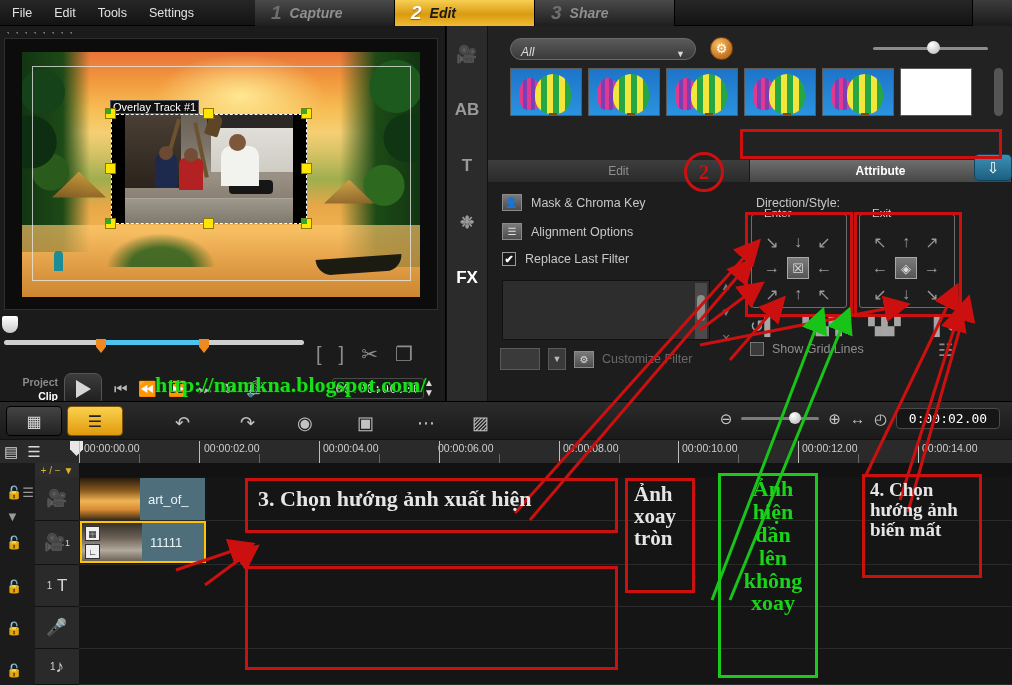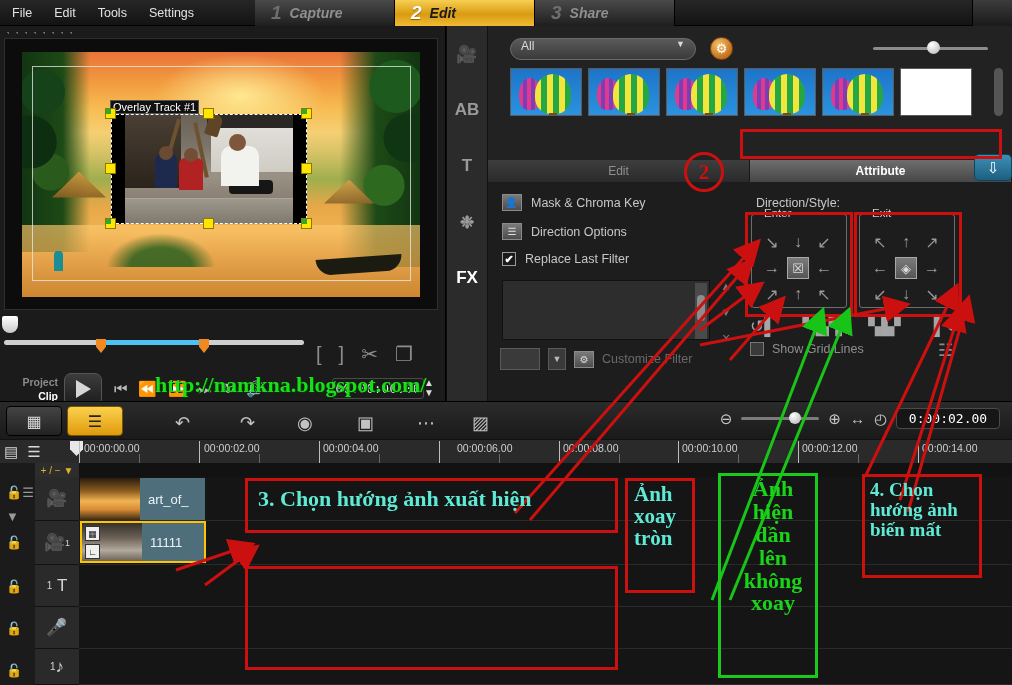--- a/index.html
+++ b/index.html
@@ -157,21 +157,21 @@
   }
 
   
   .right-panel{ position:absolute; left:447px; top:26px; width:565px; height:375px; background:#1f1f1f;}
   .vtabs{ position:absolute; left:0; top:0; width:41px; height:375px; background:#2b2b2b; border-right:1px solid #111;}
   .vtab{ height:56px; display:flex; align-items:center; justify-content:center; color:#9a9a9a; font-size:17px; font-weight:bold;}
   .vtab.fx{ color:#ffffff; }
   .lib{ position:absolute; left:41px; top:0; width:524px; height:134px; background:#222;}
   .combo{ position:absolute; left:22px; top:12px; width:186px; height:22px; border-radius:11px;
     background:linear-gradient(#5a5a5a,#3a3a3a); border:1px solid #6a6a6a; color:#ddd;
-    font-size:12px; display:flex; align-items:flex-start; padding:0 10px;}
+    font-size:12px; display:flex; align-items:flex-end; padding:0 10px;font-style:italic;}
   .combo .caret{ margin-left:auto; font-size:9px; color:#d8d8d8;}
   .gear-orange{ position:absolute; left:222px; top:11px; width:23px; height:23px; border-radius:50%;
     background:radial-gradient(circle at 38% 32%, #f6c26a, #c4701d 70%); border:1px solid #8a4a10;
     display:flex; align-items:center; justify-content:center; color:#fff; font-size:13px;}
   .zslider{ position:absolute; right:24px; top:21px; width:115px; height:3px; background:#8c8c8c; border-radius:2px;}
   .zknob{ position:absolute; right:72px; top:15px; width:13px; height:13px; border-radius:50%;
     background:radial-gradient(circle at 35% 30%, #fff, #b4b4b4);}
   .thumbs{ position:absolute; left:22px; top:42px; display:flex; gap:6px;}
   .thumb{ width:72px; height:48px; border:1px solid #5b5b5b; overflow:hidden; position:relative;
     background:linear-gradient(#1e74c8,#2a93e0); }
@@ -271,21 +271,21 @@
   .clip.sel{ border:2px solid #ffc400; }
   .thA{ background:linear-gradient(#2a1c10,#8a5a1e 30%,#f0b454 55%,#d88b35 75%,#3a2a14);}
   .thB{ background:linear-gradient(#2e2a24,#6b6156 40%,#b3aa9c 70%,#5e564c);}
   .badge{ position:absolute; width:15px; height:15px; background:#efefef; border:1px solid #333;
     font-size:9px; color:#111; display:flex; align-items:center; justify-content:center;}
 
   
   .ann{ position:absolute; z-index:60; }
   .ann-box{ border:3px solid #cc1010; background:rgba(0,0,0,0); }
   .ann-box.green{ border-color:#1ac91a; }
-  .ann-txt{ font-family:"Liberation Serif", serif; font-weight:bold; color:#5eead4; line-height:1.04; }
+  .ann-txt{ font-family:"Liberation Serif", serif; font-weight:bold; color:#e5e5e5; line-height:1.04; }
   .ann-txt.green{ color:#19d419; }
   svg.arrows{ position:absolute; left:0; top:0; width:1012px; height:685px; z-index:55; pointer-events:none;}
 </style>
 </head>
 <body>
 
 <div id="app">
 
   <div class="menubar">
     <div class="menu-items">
@@ -455,21 +455,21 @@
     </div>
     <div class="chev-btn">⇩</div>
 
     <div class="opt-area">
       <div class="opt-row" style="margin-top:12px">
         <span class="sq-icon">👤</span>
         <span>Mask &amp; Chroma Key</span>
       </div>
       <div class="opt-row" style="margin-top:12px">
         <span class="sq-icon">☰</span>
-        <span>Direction Options</span>
+        <span>Alignment Options</span>
       </div>
       <div class="opt-row" style="margin-top:12px">
         <span class="chk">✔</span>
         <span>Replace Last Filter</span>
       </div>
 
       <div class="filter-list">
         <div class="fl-scroll">
           <div class="fl-thumb"></div>
         </div>
@@ -564,21 +564,21 @@
 
   <div class="ruler">
     <div class="lefticons">
       <span>▤</span>
       <span>☰</span>
     </div>
     <div class="playhead"></div>
     <div class="tick" style="left:84px">00:00:00.00</div>
     <div class="tick" style="left:204px">00:00:02.00</div>
     <div class="tick" style="left:323px">00:00:04.00</div>
-    <div class="tick" style="left:457px">00:00:06.00</div>
+    <div class="tick" style="left:438px">00:00:06.00</div>
     <div class="tick" style="left:563px">00:00:08.00</div>
     <div class="tick" style="left:682px">00:00:10.00</div>
     <div class="tick" style="left:802px">00:00:12.00</div>
     <div class="tick" style="left:922px">00:00:14.00</div>
     <div class="tickline maj" style="left:79px"></div>
     <div class="tickline" style="left:139px"></div>
     <div class="tickline maj" style="left:199px"></div>
     <div class="tickline" style="left:259px"></div>
     <div class="tickline maj" style="left:319px"></div>
     <div class="tickline" style="left:379px"></div>

